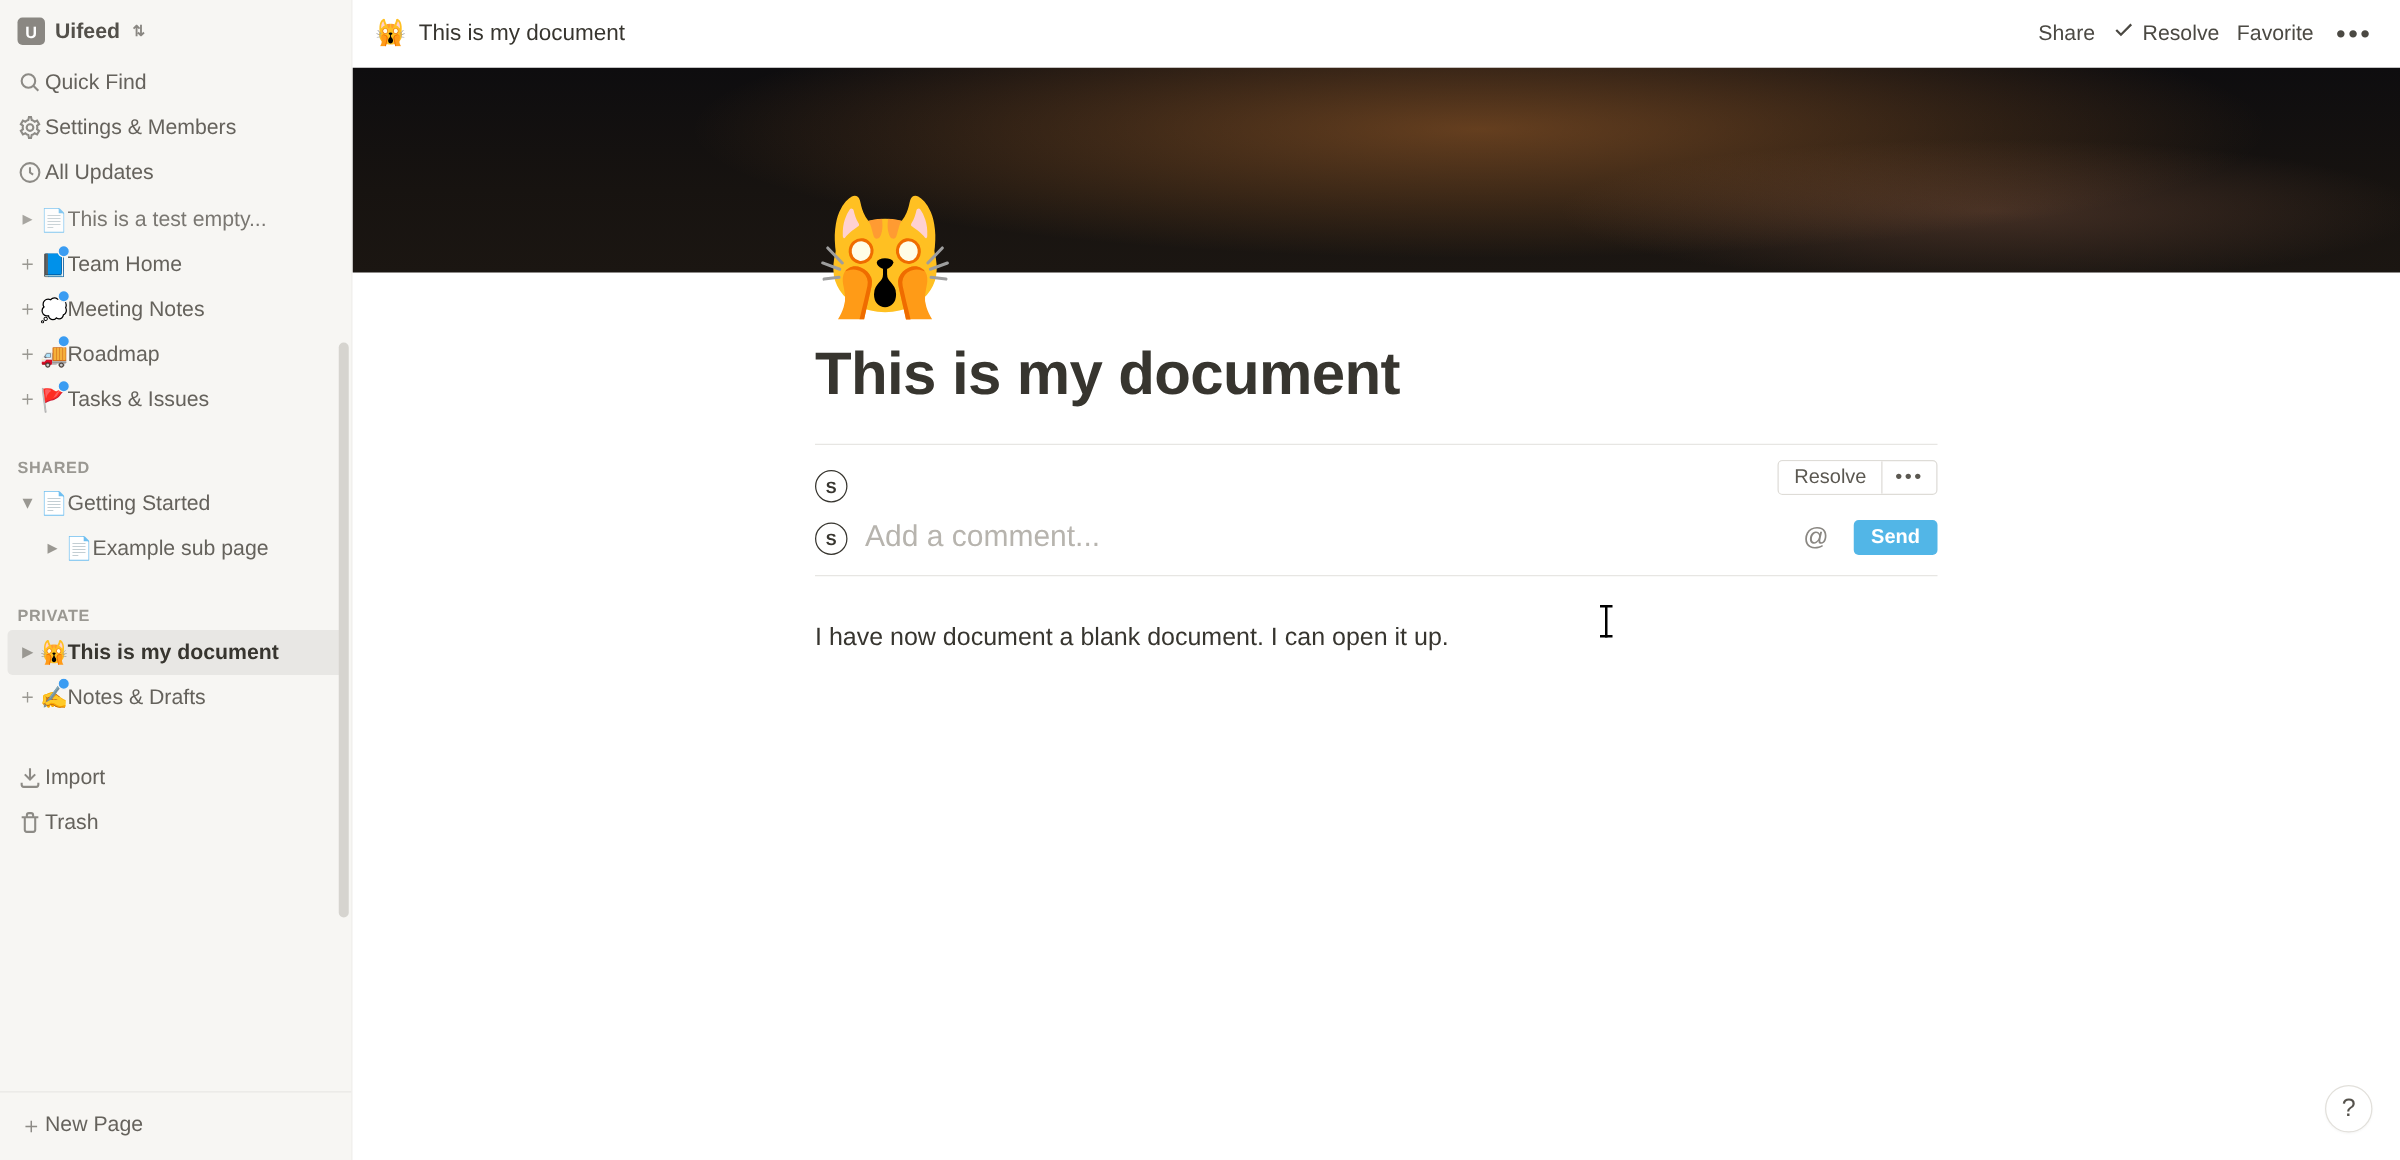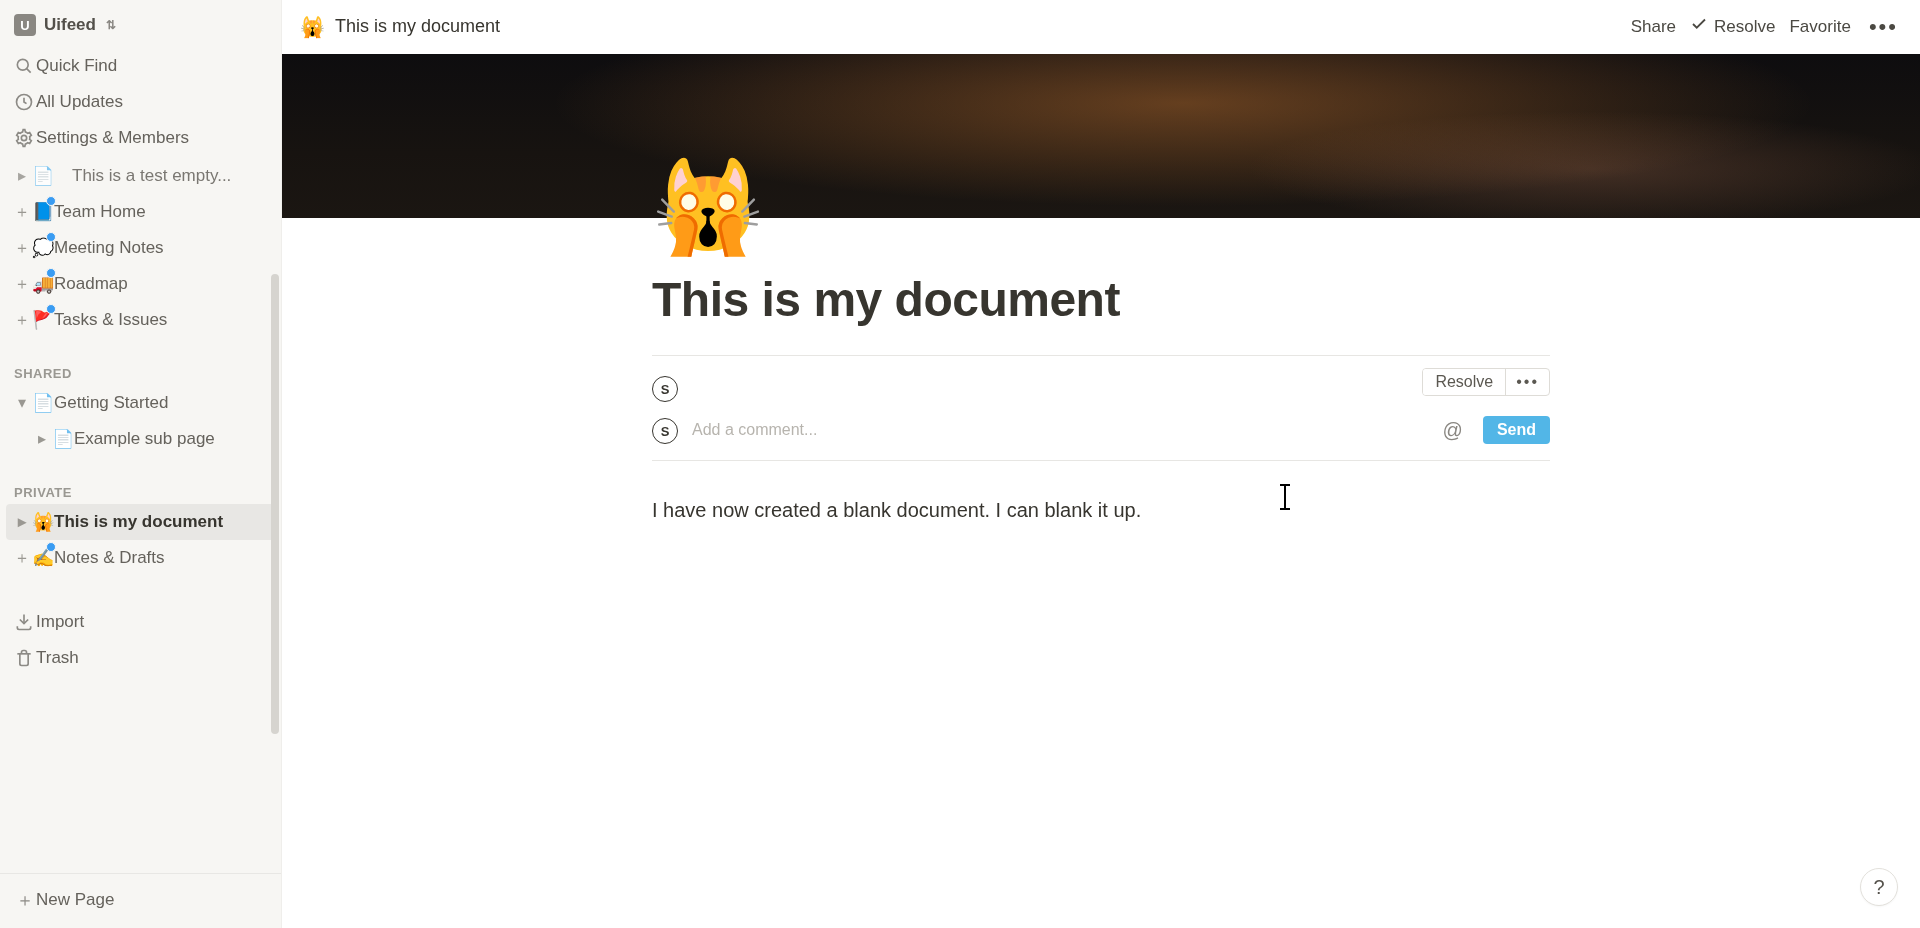--- a/index.html
+++ b/index.html
@@ -65,21 +65,21 @@
     font-size: 13px; font-weight:700; letter-spacing:.5px;
     color:#9a9892; padding: 18px 14px 4px 14px;
   }
   .page-item { padding-left:6px; }
   .page-item .toggle, .page-item .add {
     width:20px; text-align:center; color:#9a9892; font-size:16px; flex-shrink:0;
   }
   .page-item .label { flex:1; overflow:hidden; text-overflow:ellipsis; white-space:nowrap; }
   .page-item.active { background: rgba(0,0,0,0.06); font-weight:600; color:#37352f;}
   .page-item.child { padding-left: 26px; }
-  .page-item.cut-top .label { color:#65625c;margin-left:18px;}
+  .page-item.cut-top .label { color:#65625c;}
   .emoji-icon { font-size:18px; width:22px; text-align:center; flex-shrink:0; position:relative;}
   .blue-dot::after{
     content:""; position:absolute; top:-2px; right:-2px;
     width:8px; height:8px; border-radius:50%;
     background:#3a9cf2; border:1.5px solid #f7f6f3;
   }
   .sidebar-footer {
     border-top: 1px solid rgba(0,0,0,0.06);
     padding: 8px 6px 10px 6px;
   }
@@ -166,21 +166,21 @@
   .comment-actions .btn {
     padding: 4px 12px; font-size:16px; color:#5b5851; cursor:pointer;
     background:#fff;
   }
   .comment-actions .divider { width:1px; background:#dedcd7; }
   .comment-actions .more { padding:4px 10px; letter-spacing:2px; cursor:pointer; color:#5b5851;}
   .comment-input-row {
     display:flex; align-items:center; gap:14px; margin-top:14px;
   }
   .comment-input {
-    flex:1; border:none; outline:none; font-size:16px; color:#37352f;
+    flex:1; border:none; outline:none; font-size:24px; color:#37352f;
     background:transparent;
   }
   .comment-input::placeholder { color:#b7b4ae; }
   .mention-btn { font-size:20px; color:#8a8782; cursor:pointer; padding:0 6px;}
   .send-btn {
     background:#52b6e7; color:#fff; font-size:16px; font-weight:600;
     border:none; border-radius:4px; padding:5px 14px; cursor:pointer;
   }
 
   .doc-content { font-size:20px; line-height:1.5; color:#37352f; }
@@ -232,34 +232,34 @@
             <svg class="svg-icon" viewBox="0 0 24 24" fill="none" stroke="#8d8b86" stroke-width="2">
                 <circle cx="10.5" cy="10.5" r="6.5"></circle>
                 <line x1="20" y1="20" x2="15.2" y2="15.2"></line>
               </svg>
           </span>
           <span>Quick Find</span>
         </div>
         <div class="nav-item">
           <span class="nav-icon">
             <svg class="svg-icon" viewBox="0 0 24 24" fill="none" stroke="#8d8b86" stroke-width="2">
+                <circle cx="12" cy="12" r="3.2"></circle>
+                <path d="M19 12a7 7 0 0 0-.2-1.7l2-1.5-2-3.4-2.3 1a7 7 0 0 0-2.9-1.7L13 2h-2l-.6 2.7a7 7 0 0 0-2.9 1.7l-2.3-1-2 3.4 2 1.5A7 7 0 0 0 5 12c0 .6.1 1.1.2 1.7l-2 1.5 2 3.4 2.3-1a7 7 0 0 0 2.9 1.7L11 22h2l.6-2.7a7 7 0 0 0 2.9-1.7l2.3 1 2-3.4-2-1.5c.1-.6.2-1.1.2-1.7Z"></path>
+              </svg>
+          </span>
+          <span>Settings &amp; Members</span>
+        </div>
+        <div class="nav-item">
+          <span class="nav-icon">
+            <svg class="svg-icon" viewBox="0 0 24 24" fill="none" stroke="#8d8b86" stroke-width="2">
                 <circle cx="12" cy="12" r="9"></circle>
                 <polyline points="12 7 12 12 15 14"></polyline>
               </svg>
           </span>
           <span>All Updates</span>
-        </div>
-        <div class="nav-item">
-          <span class="nav-icon">
-            <svg class="svg-icon" viewBox="0 0 24 24" fill="none" stroke="#8d8b86" stroke-width="2">
-                <circle cx="12" cy="12" r="3.2"></circle>
-                <path d="M19 12a7 7 0 0 0-.2-1.7l2-1.5-2-3.4-2.3 1a7 7 0 0 0-2.9-1.7L13 2h-2l-.6 2.7a7 7 0 0 0-2.9 1.7l-2.3-1-2 3.4 2 1.5A7 7 0 0 0 5 12c0 .6.1 1.1.2 1.7l-2 1.5 2 3.4 2.3-1a7 7 0 0 0 2.9 1.7L11 22h2l.6-2.7a7 7 0 0 0 2.9-1.7l2.3 1 2-3.4-2-1.5c.1-.6.2-1.1.2-1.7Z"></path>
-              </svg>
-          </span>
-          <span>Settings &amp; Members</span>
         </div>
       </div>
 
       <div class="nav-list" style="padding-top:0">
         <div class="page-item cut-top" style="margin-top:-8px; opacity:.85">
           <span class="toggle">▸</span>
           <span class="emoji-icon">📄</span>
           <span class="label">This is a test empty...</span>
         </div>
         <div class="page-item">
@@ -394,20 +394,20 @@
             <span class="mention-btn">@</span>
             <button class="send-btn">Send</button>
           </div>
 
           <div class="caret">
               <div class="bar"></div>
             </div>
         </div>
 
         <div class="doc-content">
-          <p>I have now created a blank document. I can blank it up.</p>
+          <p>I have now document a blank document. I can open it up.</p>
         </div>
       </div>
     </div>
   </main>
 </div>
 
 <button class="help-fab">?</button>
 
 </body></html>

